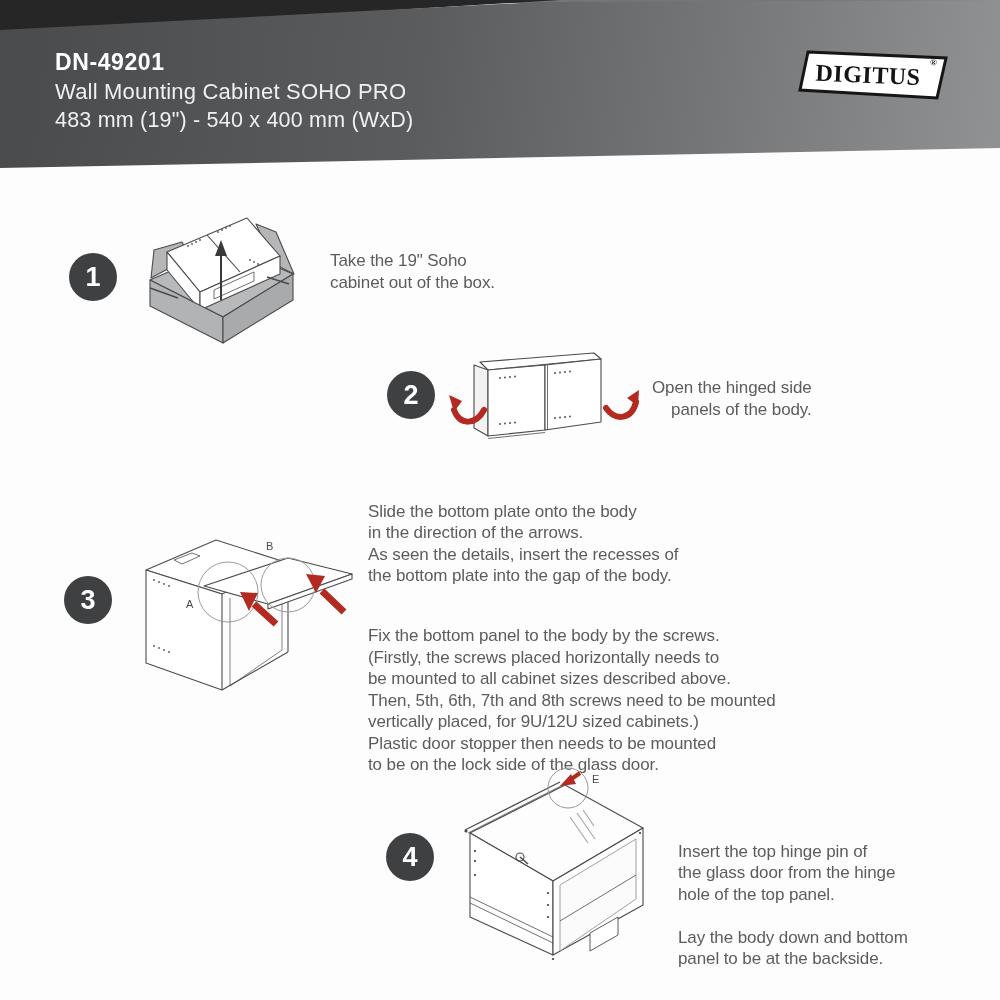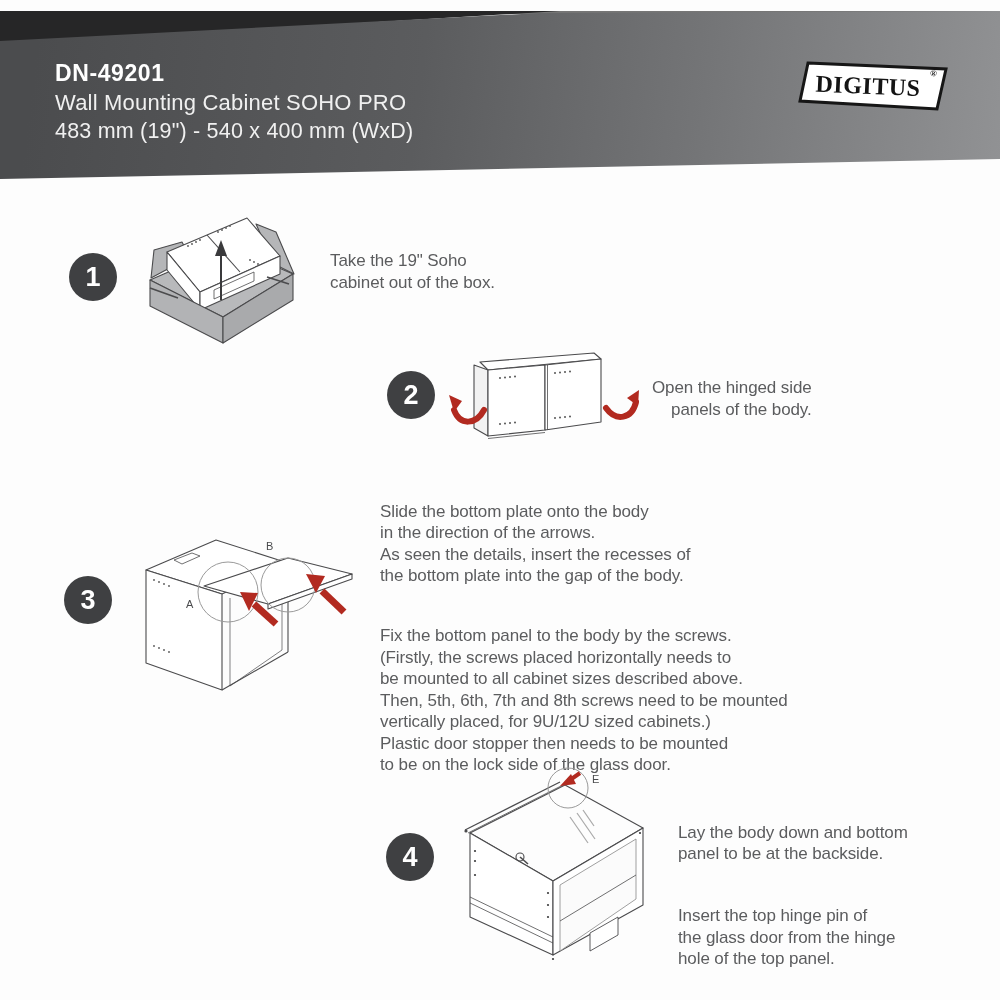--- a/index.html
+++ b/index.html
@@ -4,21 +4,21 @@
 <style>
   html,body { margin:0; padding:0; background:#ffffff; }
   .page {
     position:relative; width:1000px; height:1000px; margin:0 auto;
     background:#fdfdfd; overflow:hidden;
     font-family:"Liberation Sans", sans-serif;
     border-bottom:2px solid #e2e2e2;
   }
 
   
-  .header { position:absolute; top:11px; left:0; width:1000px; height:175px; }
+  .header { position:absolute; top:0; left:0; width:1000px; height:175px; }
   .header-topline { position:absolute; top:0; left:0; width:100%; height:3px; background:#2e2e2e; opacity:.65; }
   .header-darkwedge {
     position:absolute; top:0; left:0; width:560px; height:34px; background:#262627;
     -webkit-clip-path:polygon(0 0,100% 0,0 100%); clip-path:polygon(0 0,100% 0,0 100%);
   }
   .banner {
     position:absolute; top:0; left:0; width:1000px; height:172px;
     background:linear-gradient(97deg,#4b4c4e 4%,#5b5c5e 42%,#747577 70%,#919294 100%);
     -webkit-clip-path:polygon(0 30px,54% 2px,100% 0,100% 148px,0 168px);
     clip-path:polygon(0 30px,54% 2px,100% 0,100% 148px,0 168px);
@@ -190,21 +190,21 @@
     <g>
       <line x1="138" y1="104" x2="116" y2="84" stroke="#b22a20" stroke-width="7"></line>
       <polygon points="102,72 120,73 111,91" fill="#b22a20"></polygon>
     </g>
     <g>
       <line x1="206" y1="92" x2="184" y2="71" stroke="#b22a20" stroke-width="7"></line>
       <polygon points="168,54 187,56 178,73" fill="#b22a20"></polygon>
     </g>
   </svg>
 
-  <div class="step-text" style="left:368px; top:479px;margin-left:12px;">
+  <div class="step-text" style="left:368px; top:479px;">
     <div>Slide the bottom plate onto the body
 in the direction of the arrows.
 As seen the details, insert the recesses of
 the bottom plate into the gap of the body.</div>
     <div style="margin-top:17px;">Fix the bottom panel to the body by the screws.
 (Firstly, the screws placed horizontally needs to
 be mounted to all cabinet sizes described above.
 Then, 5th, 6th, 7th and 8th screws need to be mounted
 vertically placed, for 9U/12U sized cabinets.)
 Plastic door stopper then needs to be mounted
@@ -252,20 +252,20 @@
     </g>
     <circle cx="116" cy="33" r="20" fill="none" stroke="#9a9a9a" stroke-width="1"></circle>
     <g>
       <line x1="128" y1="18" x2="118" y2="25" stroke="#b22a20" stroke-width="4"></line>
       <polygon points="108,31 119,19 124,29" fill="#b22a20"></polygon>
     </g>
     <text class="diagram-label" x="140" y="28">E</text>
   </svg>
 
   <div class="step-text" style="left:678px; top:800px;">
-    <div>Lay the body down and bottom
-panel to be at the backside.</div>
     <div style="margin-top:19px;">Insert the top hinge pin of
 the glass door from the hinge
 hole of the top panel.</div>
+    <div>Lay the body down and bottom
+panel to be at the backside.</div>
   </div>
 
 </div>
 
 </body></html>

